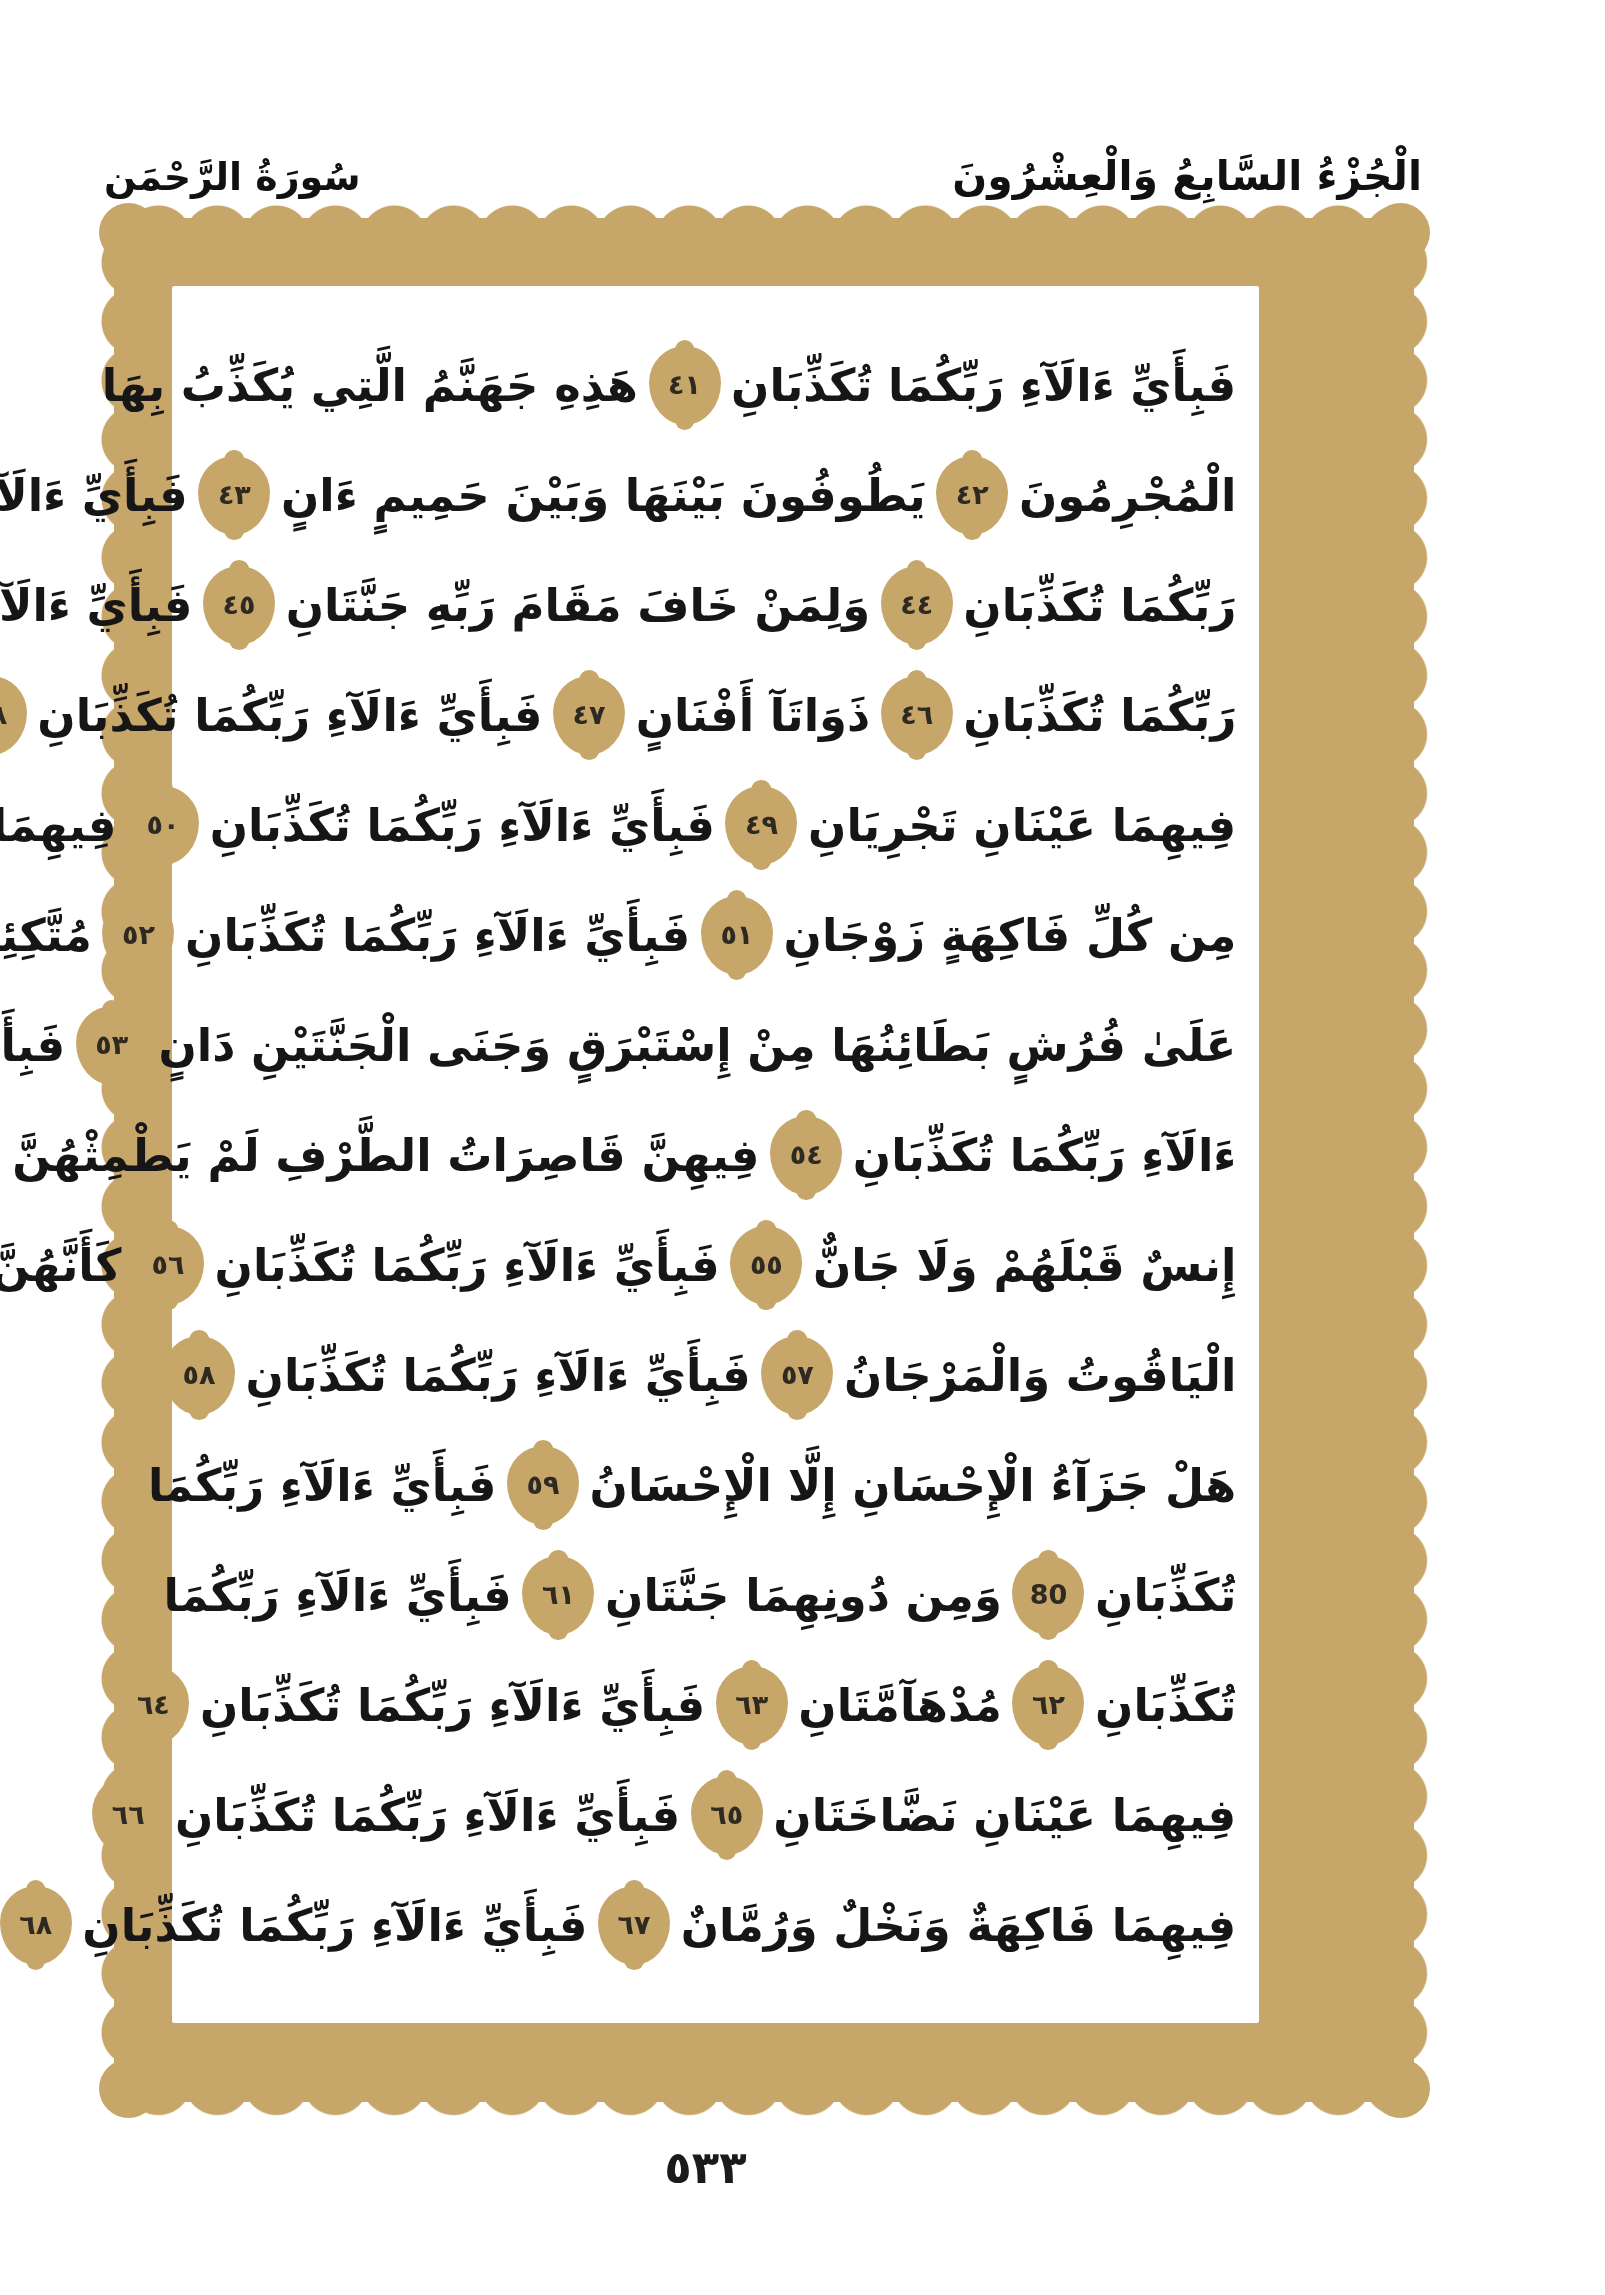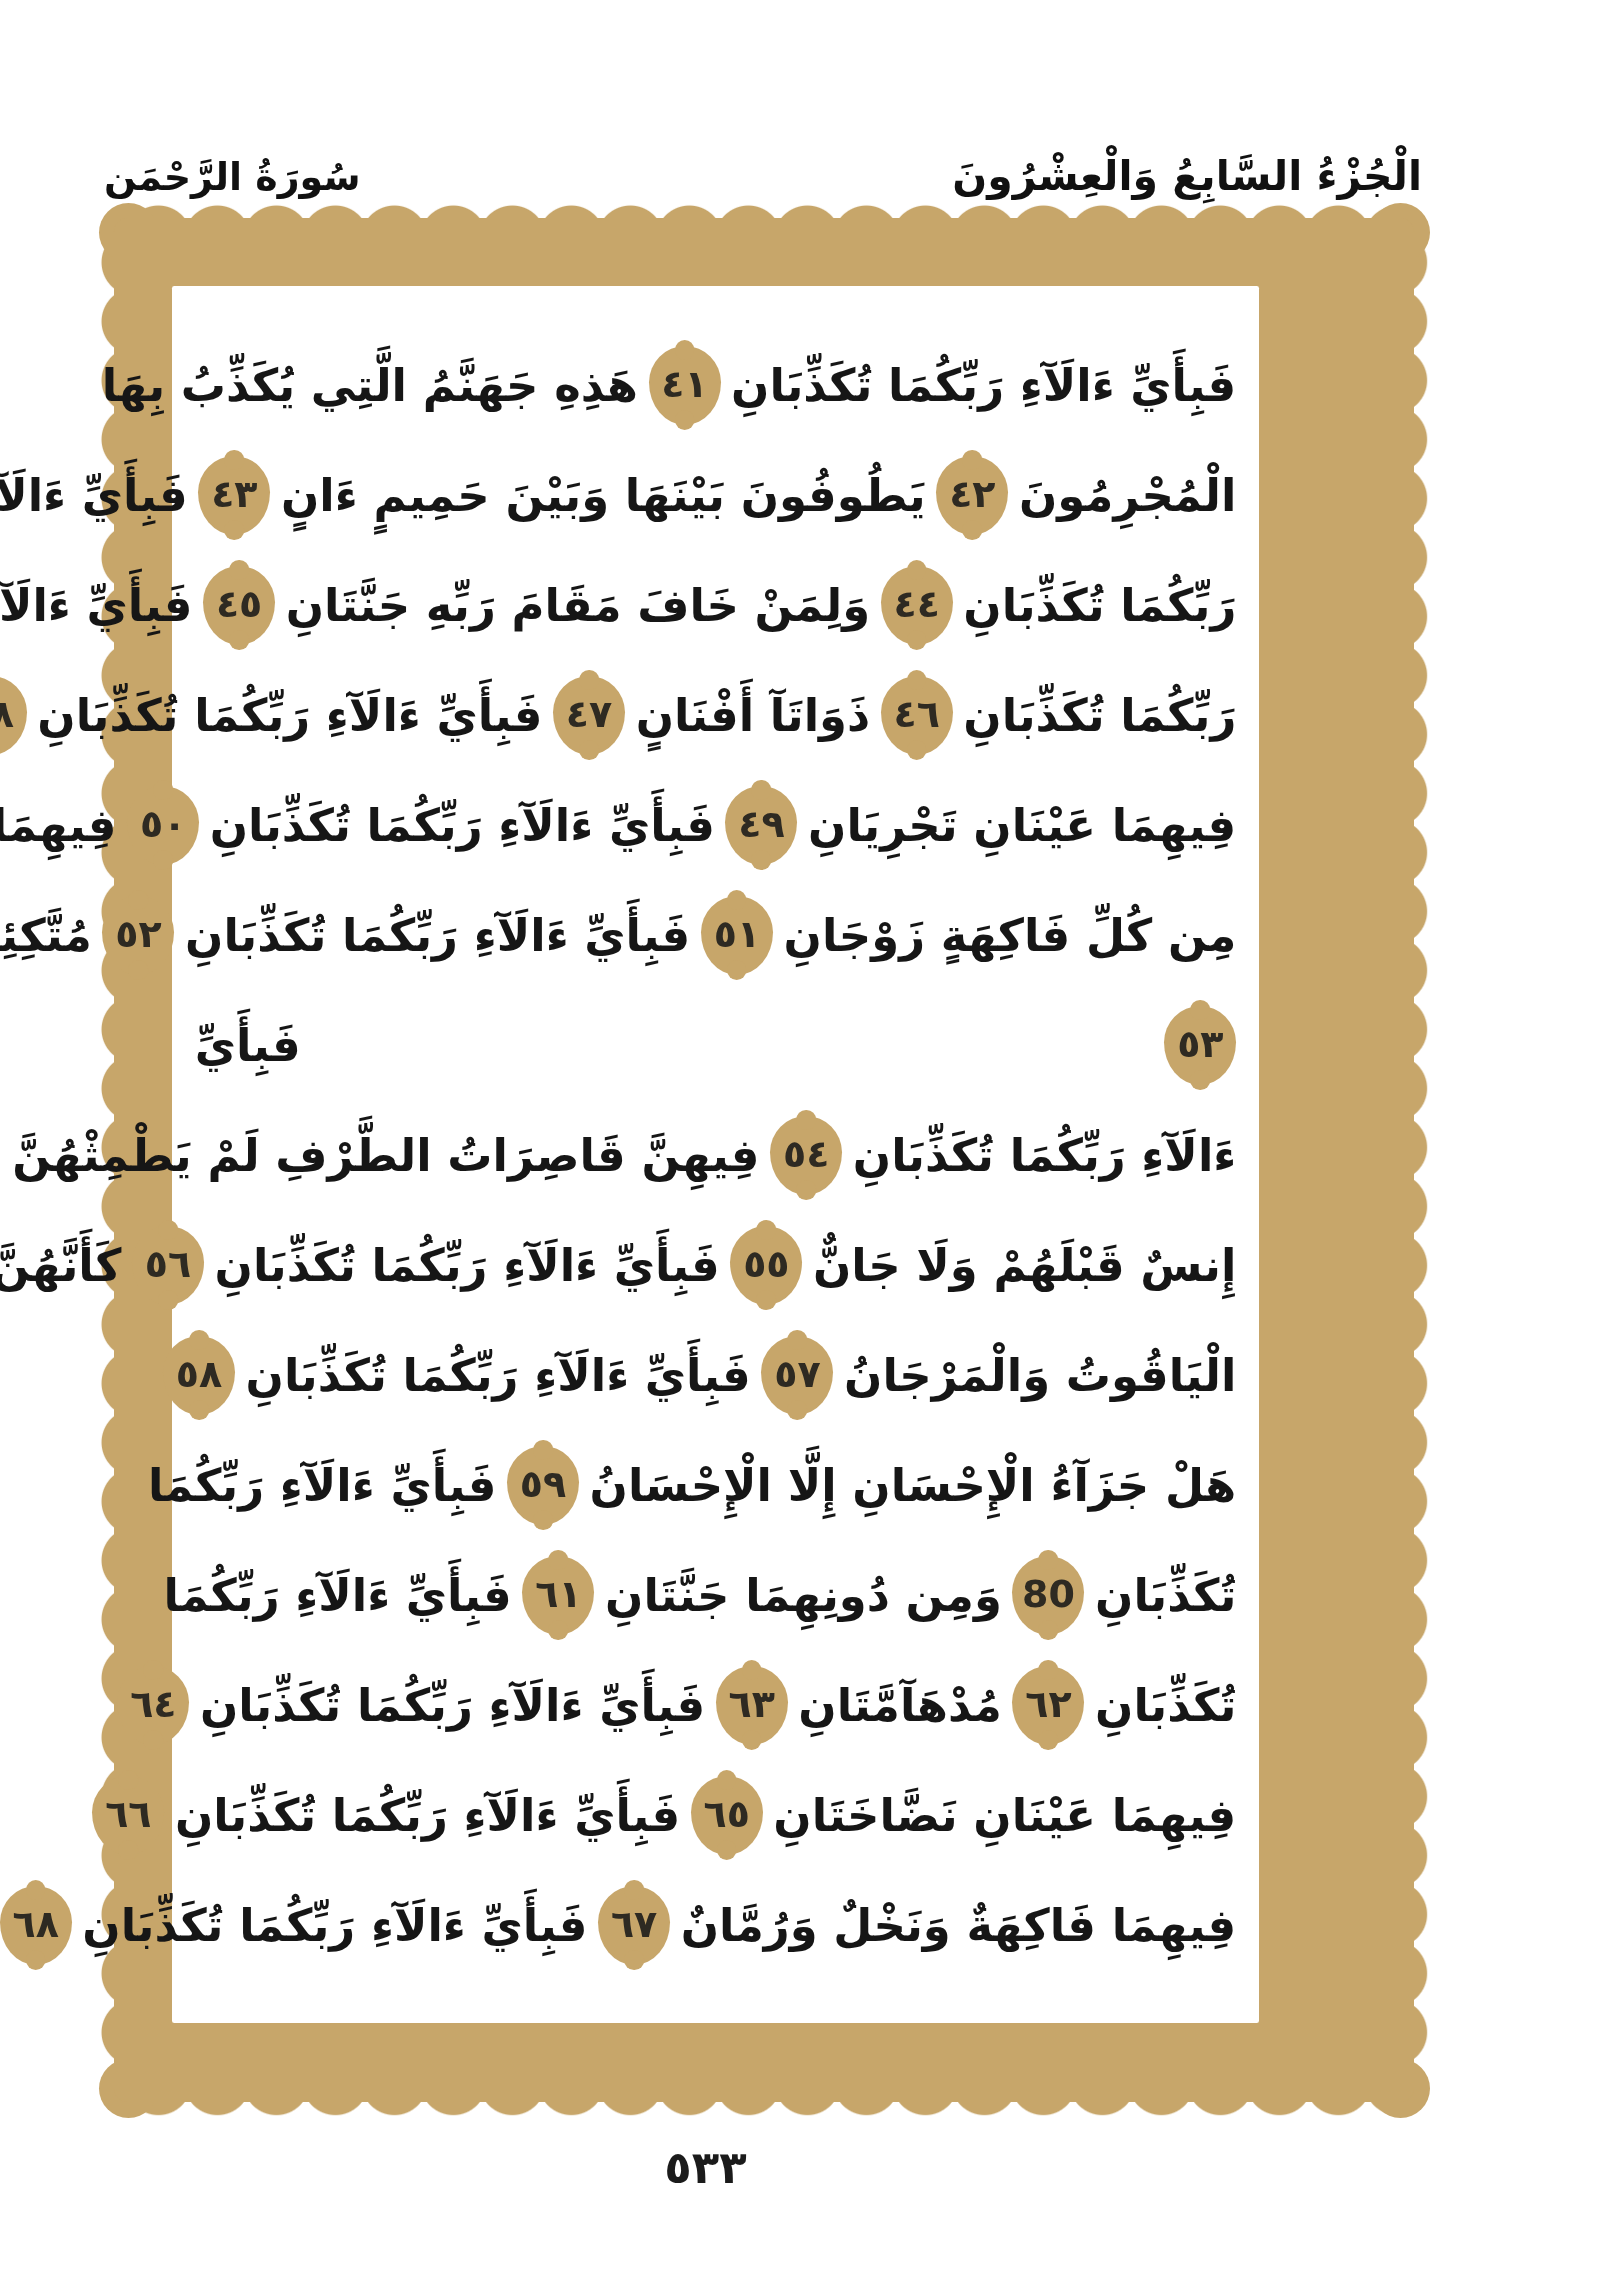--- a/index.html
+++ b/index.html
@@ -88,21 +88,21 @@
     position:relative;
   }
   .verse-marker::before,
   .verse-marker::after{
     content:"";position:absolute;left:50%;transform:translateX(-50%);
     width:19.6px;height:19.6px;border-radius:50%;background:var(--gold);
   }
   .verse-marker::before{top:-5.3px;}
   .verse-marker::after{bottom:-5.3px;}
   .verse-num{
-    font-size:38px;font-weight:700;color:#2e2a22;line-height:1;
+    font-size:27px;font-weight:700;color:#2e2a22;line-height:1;
     transform:translateY(-1.5px);
   }
   
   .page-number{
     position:absolute;top:2141px;left:94px;width:1223px;
     text-align:center;font-size:45px;font-weight:700;color:#1b1b1b;
   }
 </style>
 </head>
 <body>
@@ -182,20 +182,21 @@
           <span class="verse-marker">
             <span class="verse-num">٥١</span>
           </span>
           <span class="ayah-text">فَبِأَيِّ ءَالَآءِ رَبِّكُمَا تُكَذِّبَانِ</span>
           <span class="verse-marker">
             <span class="verse-num">٥٢</span>
           </span>
           <span class="ayah-text">مُتَّكِئِينَ</span>
         </div>
         <div class="quran-line">
+          <span class="ayah-text">عَلَىٰ فُرُشٍ بَطَائِنُهَا مِنْ إِسْتَبْرَقٍ وَجَنَى الْجَنَّتَيْنِ دَانٍ</span>
           <span class="verse-marker">
             <span class="verse-num">٥٣</span>
           </span>
           <span class="ayah-text">فَبِأَيِّ</span>
         </div>
         <div class="quran-line">
           <span class="ayah-text">ءَالَآءِ رَبِّكُمَا تُكَذِّبَانِ</span>
           <span class="verse-marker">
             <span class="verse-num">٥٤</span>
           </span>

